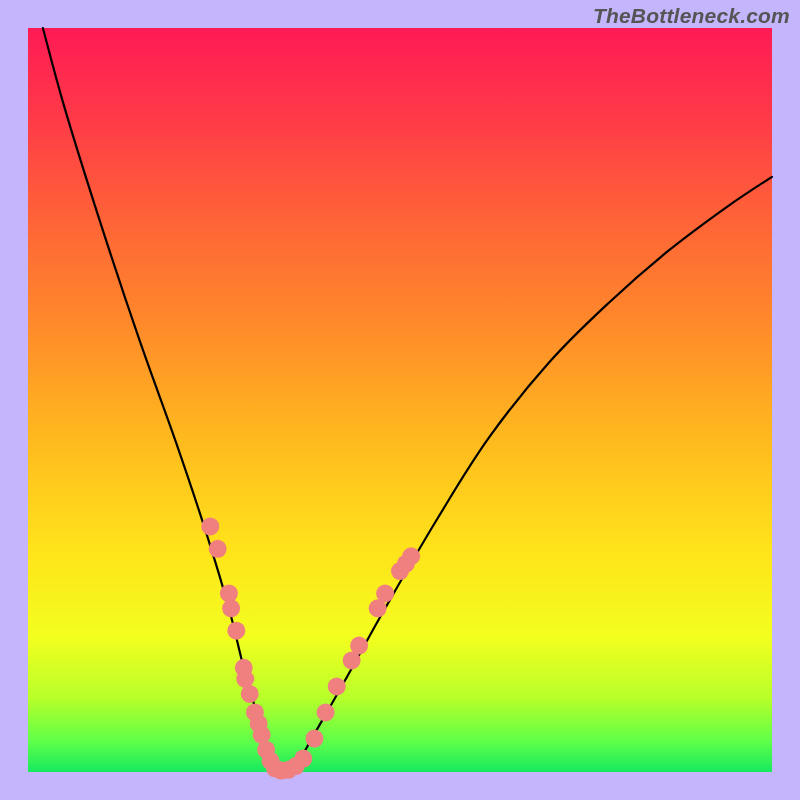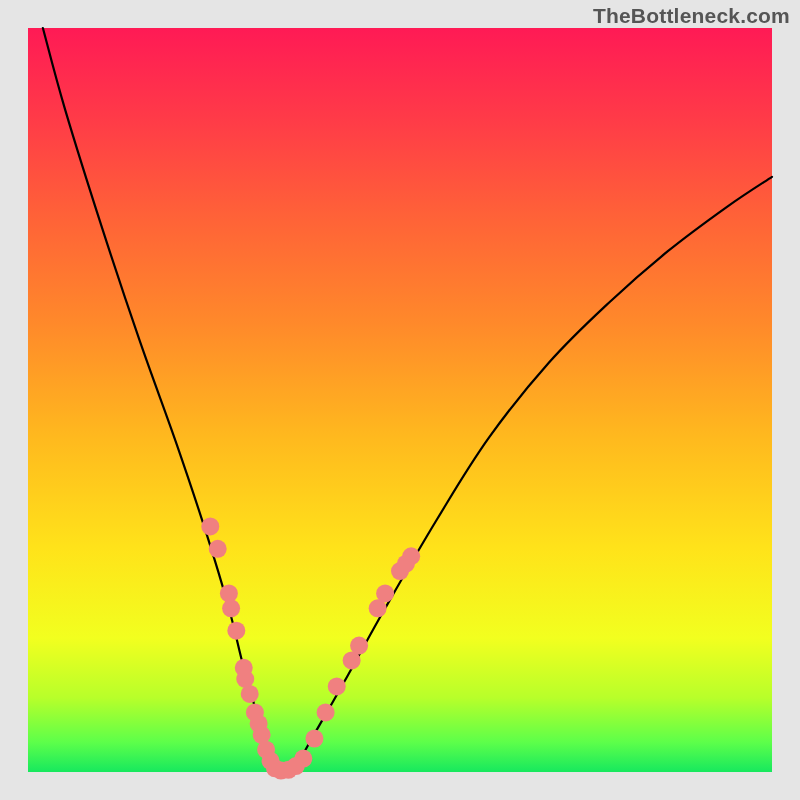--- a/index.html
+++ b/index.html
@@ -10,21 +10,22 @@
     overflow: hidden;
     background: #000;
     font-family: Arial, Helvetica, sans-serif;
   }
   .frame {
     position: absolute;
     top: 0;
     left: 0;
     width: 800px;
     height: 800px;
-    background: #e5e5e5;
+    background: #c4b5fd;
+    font-style: italic;
   }
   .plot-area {
     position: absolute;
     top: 28px;
     left: 28px;
     width: 744px;
     height: 744px;
     
     background: linear-gradient(
       to bottom,

